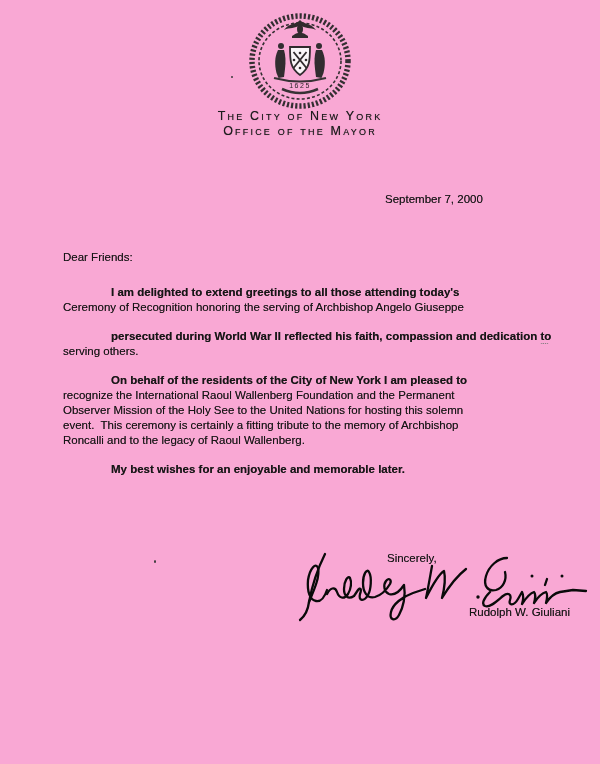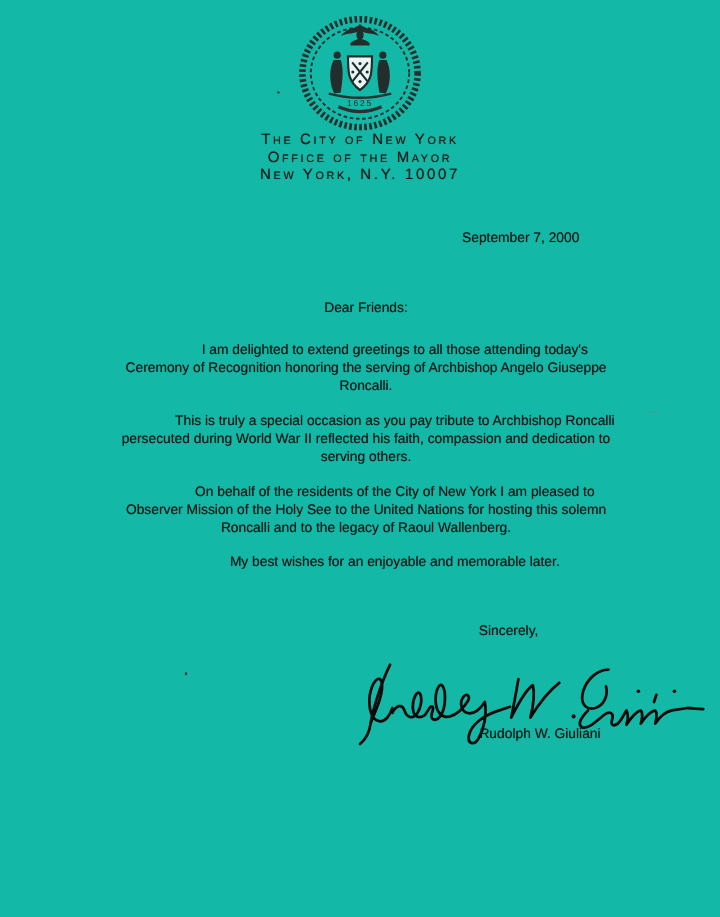--- a/index.html
+++ b/index.html
@@ -1,26 +1,26 @@
 <!DOCTYPE html>
 <html><head>
 <meta charset="utf-8">
 <style>
   html, body { margin: 0; padding: 0; background: #888; }
   .page {
     position: relative;
     width: 600px;
     height: 764px;
     margin: 0 auto;
-    background: #14b8a6;
+    background: #f9a8d4;
     overflow: hidden;
     font-family: "Liberation Sans", sans-serif;
     color: #161616;
   }
-  .txt { text-shadow: 0 0 0.6px rgba(0,0,0,0.55); text-align: center; }
+  .txt { text-shadow: 0 0 0.6px rgba(0,0,0,0.55); }
 
   
   .seal {
     position: absolute;
     left: 248px; top: 13px;
     width: 104px; height: 96px;
   }
   .seal svg { filter: blur(0.25px); opacity: 0.93; }
 
   
@@ -54,41 +54,40 @@
     position: absolute;
     left: 63px; top: 250px;
     width: 484px;
     font-size: 11.5px;
     line-height: 15px;
   }
   .ln { white-space: pre; }
   .salutation { margin: 0; }
   .para { margin: 14px 0 0 0; }
   .para.first-para { margin-top: 20px; }
-  .para .ln:first-child { text-indent: 48px; }
+  .para .ln:first-child { text-indent: 48px; font-weight: bold; }
 
   
   .closing {
     position: absolute;
-    left: 387px; top: 520px;
+    left: 387px; top: 552px;
     font-size: 11.5px;
     white-space: pre;
-    margin-left: 12px;
   }
   .signature {
     position: absolute;
     left: 292px; top: 546px;
     width: 300px; height: 78px;
   }
   .signature svg { filter: blur(0.2px); }
   .signer {
     position: absolute;
     left: 330px; top: 606px;
     width: 240px;
-    text-align: center;
+    text-align: right;
     font-size: 11.5px;
     line-height: 13.5px;
   }
 
   
   .speck { position: absolute; background: #3a3a3a; border-radius: 50%; }
   .speck-a { left: 231px; top: 76px; width: 2px; height: 2px; }
   .speck-b { left: 154px; top: 560px; width: 2px; height: 3px; }
   .speck-c { left: 540px; top: 342px; width: 9px; height: 1px;
              background: none; border-bottom: 1px dotted #7a7a7a; }
@@ -134,43 +133,42 @@
 
       <path d="M26,65 Q52,72 78,65" fill="none" stroke="#2a2a2a" stroke-width="2"></path>
       <path d="M34,76 Q52,84 70,76" fill="none" stroke="#2a2a2a" stroke-width="2.6"></path>
       <text x="52" y="75" text-anchor="middle" font-size="7" letter-spacing="1.5" font-family="Liberation Sans, sans-serif" fill="#161616">1625</text>
     </svg>
   </div>
 
   <div class="letterhead">
     <div class="lh-line">The City of New York</div>
     <div class="lh-line">Office of the Mayor</div>
-    <div class="lh-line">New York, N.Y. 10007</div>
   </div>
 
   <div class="date txt">September 7, 2000</div>
 
   <div class="body txt">
     <div class="ln salutation">Dear Friends:</div>
 
     <div class="para first-para">
       <div class="ln">I am delighted to extend greetings to all those attending today's</div>
       <div class="ln">Ceremony of Recognition honoring the serving of Archbishop Angelo Giuseppe</div>
-      <div class="ln">Roncalli.</div>
     </div>
 
     <div class="para">
-      <div class="ln">This is truly a special occasion as you pay tribute to Archbishop Roncalli</div>
       <div class="ln">persecuted during World War II reflected his faith, compassion and dedication to</div>
       <div class="ln">serving others.</div>
     </div>
 
     <div class="para">
       <div class="ln">On behalf of the residents of the City of New York I am pleased to</div>
+      <div class="ln">recognize the International Raoul Wallenberg Foundation and the Permanent</div>
       <div class="ln">Observer Mission of the Holy See to the United Nations for hosting this solemn</div>
+      <div class="ln">event.  This ceremony is certainly a fitting tribute to the memory of Archbishop</div>
       <div class="ln">Roncalli and to the legacy of Raoul Wallenberg.</div>
     </div>
 
     <div class="para">
       <div class="ln">My best wishes for an enjoyable and memorable later.</div>
     </div>
   </div>
 
   <div class="closing txt">Sincerely,</div>
 

